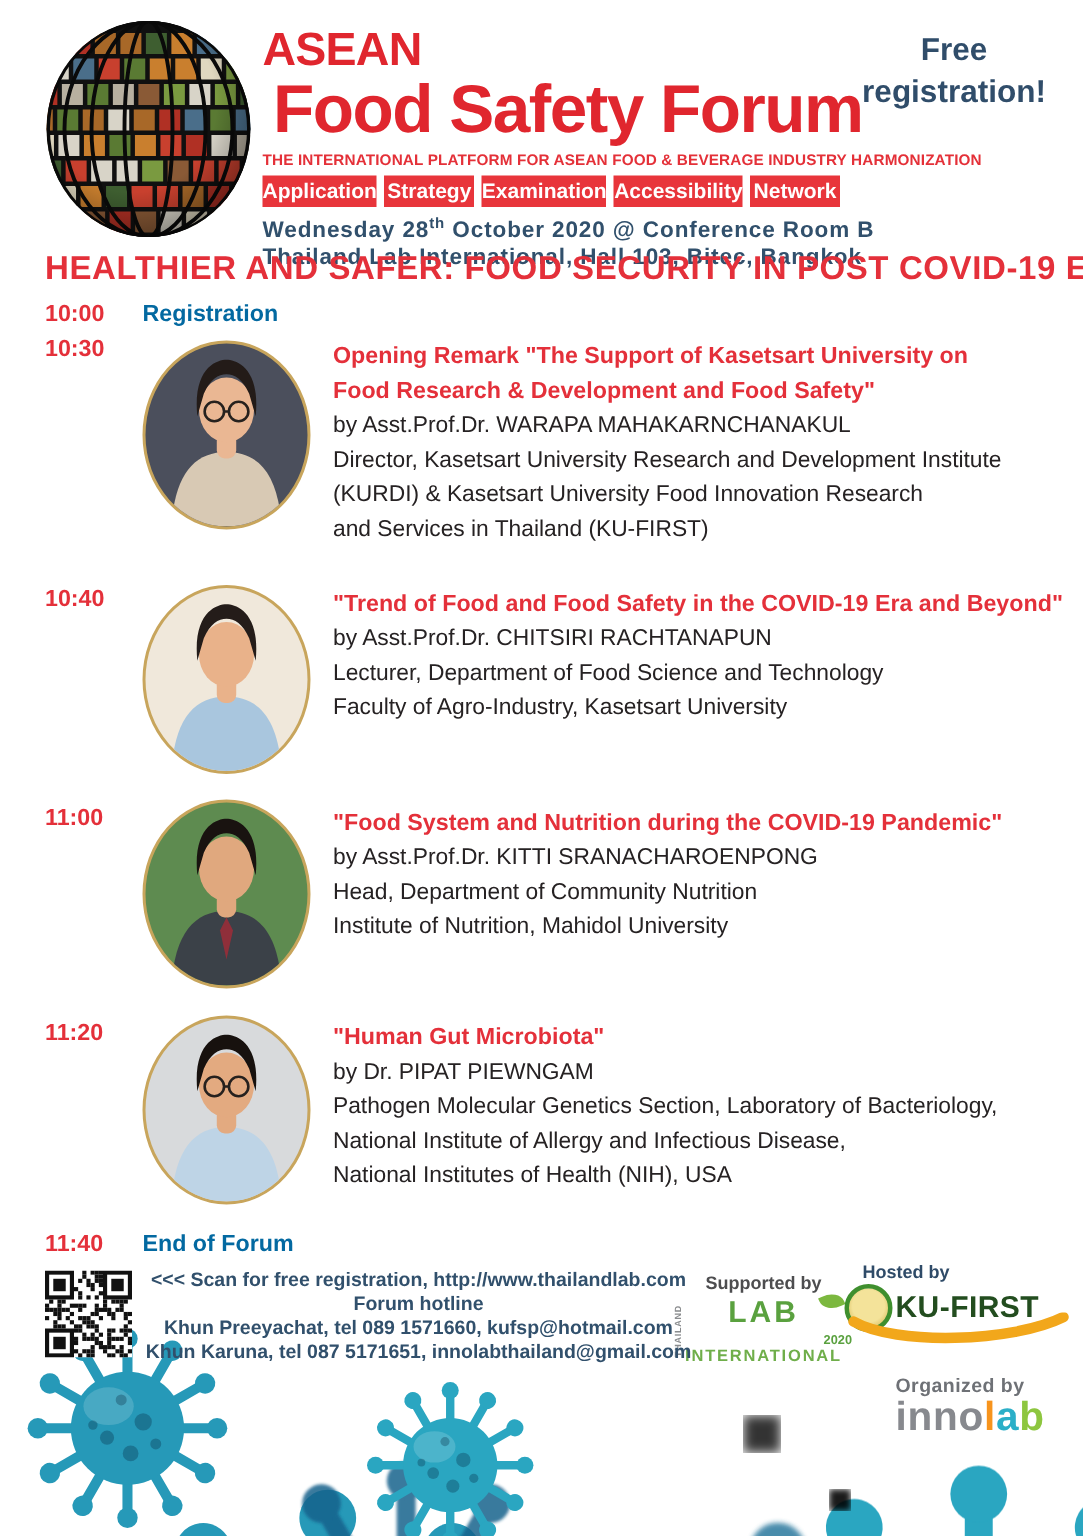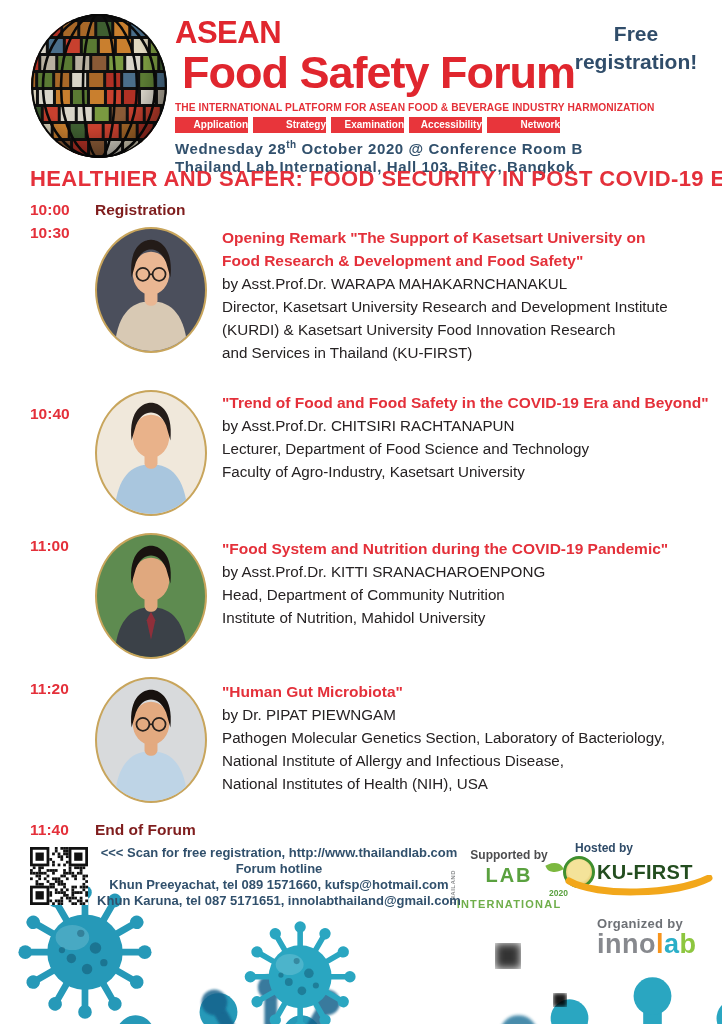--- a/index.html
+++ b/index.html
@@ -12,30 +12,30 @@
   .layer-virus { position:absolute; inset:0; z-index:2; pointer-events:none; }
   .layer-main  { position:absolute; inset:0; z-index:3; }
 
   
   .globe { position:absolute; left:28px; top:8px; width:142px; height:152px; }
   .brand { position:absolute; left:175px; top:17px; width:400px; }
   .brand-top { font-size:31px; font-weight:800; color:#e0262e; letter-spacing:-0.5px; line-height:1.0; }
   .brand-main { font-size:45px; font-weight:800; color:#e0262e; letter-spacing:-1px; line-height:1.02; margin-top:2px;text-align:right; }
   .tagline { margin-top:6px; font-size:10.2px; font-weight:700; color:#e43038; letter-spacing:0.1px; white-space:nowrap; }
   .tags { display:flex; gap:5px; margin-top:4px; width:385px; }
-  .tag { flex:1; background:#e8353b; color:#ffffff; font-size:10px; font-weight:700; text-align:right; padding:2px 0 3px; }
+  .tag { flex:1; background:#e8353b; color:#ffffff; font-size:14px; font-weight:700; text-align:center; padding:2px 0 3px; }
   .dateline { margin-top:6px; font-size:15px; font-weight:700; color:#31506c; letter-spacing:0.6px; white-space:nowrap; }
   .dateline sup { font-size:10px; }
   .venueline { font-size:15px; font-weight:700; color:#31506c; letter-spacing:0.6px; white-space:nowrap; margin-top:1px; }
   .free { position:absolute; left:560px; top:20px; width:152px; text-align:center; font-size:21px; font-weight:700; color:#304d6a; line-height:1.35; }
 
   
   .heading { position:absolute; left:30px; top:166px; font-size:22px; font-weight:800; color:#e4303a; letter-spacing:0.4px; white-space:nowrap; }
   .time { position:absolute; left:30px; font-size:15.5px; font-weight:700; color:#e4303a; white-space:nowrap; }
-  .rowlabel { position:absolute; left:95px; font-size:15.5px; font-weight:700; color:#7f1d1d; white-space:nowrap; }
+  .rowlabel { position:absolute; left:95px; font-size:15.5px; font-weight:700; color:#0369a1; white-space:nowrap; }
 
   .avatar { position:absolute; left:95px; width:112px; height:126px; border-radius:50%;
             border:2px solid #c8a55c; overflow:hidden; background:var(--bg,#ccc); }
   .avatar svg { position:absolute; inset:0; width:100%; height:100%; }
 
   .sess-text { position:absolute; left:222px; width:482px; }
   .sess-text div { line-height:23px; white-space:nowrap; }
   .t-line { font-size:15.5px; font-weight:700; color:#e4303a; }
   .b-line { font-size:15.2px; font-weight:400; color:#262223; }
 
@@ -303,21 +303,21 @@
     </div>
     <div class="sess-text" style="top:226px">
       <div class="t-line">Opening Remark "The Support of Kasetsart University on</div>
       <div class="t-line">Food Research &amp; Development and Food Safety"</div>
       <div class="b-line">by Asst.Prof.Dr. WARAPA MAHAKARNCHANAKUL</div>
       <div class="b-line">Director, Kasetsart University Research and Development Institute</div>
       <div class="b-line">(KURDI) &amp; Kasetsart University Food Innovation Research</div>
       <div class="b-line">and Services in Thailand (KU-FIRST)</div>
     </div>
 
-    <div class="time" style="top:405px">10:40</div>
+    <div class="time" style="top:391px">10:40</div>
     <div class="avatar" style="top: 390px; --bg: #f0e8db; --hair: #241c19; --skin: #e9b28a; --shirt: #a9c6de; --accent: transparent;">
       <svg viewBox="0 0 100 112" preserveAspectRatio="xMidYMax meet">
         <path d="M50,66 C30,66 18,80 16,112 L84,112 C82,80 70,66 50,66 Z" fill="var(--shirt)"></path>
         <rect x="44" y="54" width="12" height="16" rx="5" fill="var(--skin)"></rect>
         <ellipse cx="50" cy="40" rx="17" ry="20" fill="var(--skin)"></ellipse>
         <path d="M32,44 C29,14 44,9 50,9 C56,9 71,14 68,44 L64,30 C60,21 55,18 50,18 C45,18 40,21 36,30 Z" fill="var(--hair)"></path>
         <path d="M50,70 L46,78 L50,96 L54,78 Z" fill="var(--accent)"></path>
         <g class="glasses" fill="none" stroke="#26211e" stroke-width="1.6" style="display: none;">
           <circle cx="42.5" cy="41" r="6"></circle>
             <circle cx="57.5" cy="41" r="6"></circle>

